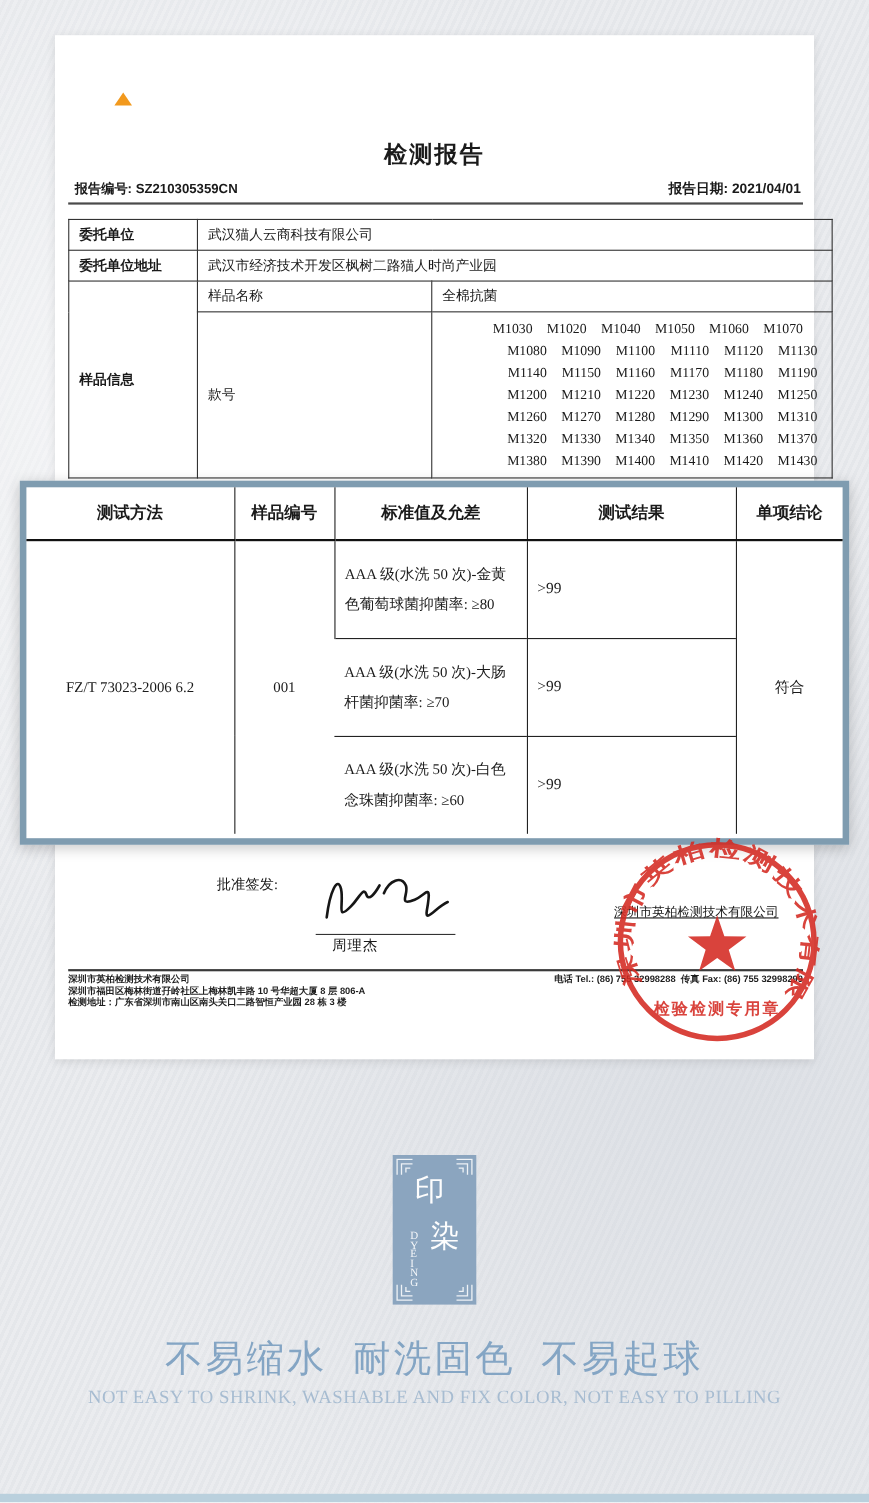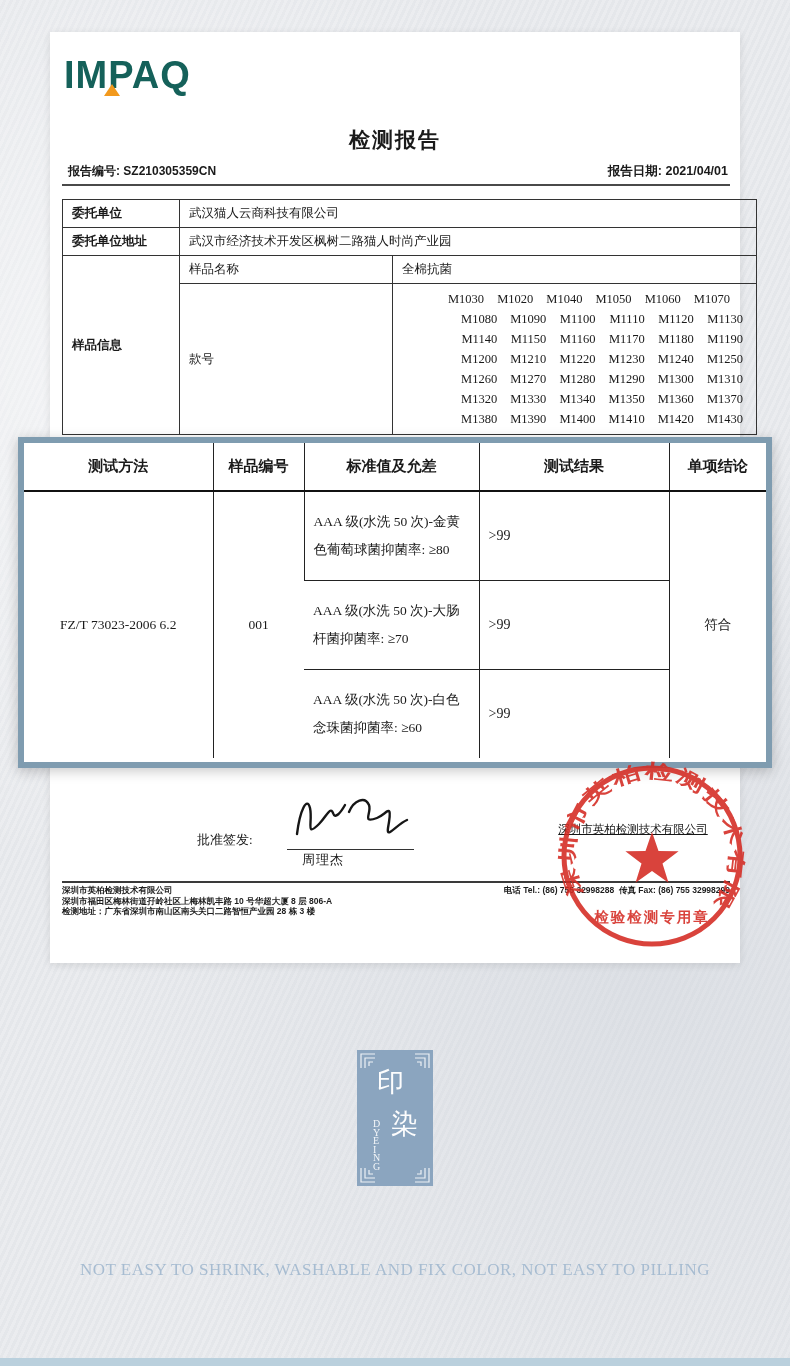--- a/index.html
+++ b/index.html
@@ -46,21 +46,21 @@
   table.res { width:742px; border-collapse:collapse; table-layout:fixed; }
   table.res th { font-family:"Liberation Sans", sans-serif; font-weight:bold; font-size:15px;
     height:48px; border-bottom:2.5px solid #111; text-align:center;margin-left:41px; }
   table.res th + th, table.res td + td { border-left:1px solid #222; }
   table.res td { font-size:13.5px; vertical-align:middle; height:89px; }
   table.res td.ctr { text-align:center; }
   table.res td.std { padding:4px 9px; line-height:28px; border-top:1px solid #222; }
   table.res td.rslt { padding:0 9px; font-size:14px; border-top:1px solid #222; }
   table.res tr.r1 td.std, table.res tr.r1 td.rslt { border-top:none; }
   
-  .approve { position:absolute; left:197px; top:831px; font-size:13px; }
+  .approve { position:absolute; left:197px; top:795px; font-size:13px; }
   .sign-svg { position:absolute; left:283px; top:782px; }
   .sign-line { position:absolute; left:287px; top:849px; width:127px; border-top:1.5px solid #333; }
   .sign-name { position:absolute; left:302px; top:851px; font-size:13px; letter-spacing:1px; }
   
   .stamp-company { position:absolute; left:540px; top:822px; width:186px; text-align:center;
     font-size:11.5px; text-decoration:underline; color:#161616; z-index:1; white-space:nowrap; }
   .stamp { position:absolute; left:552px; top:756px; z-index:2; opacity:.88; }
   
   .footer-rule { position:absolute; left:62px; top:881px; width:668px; height:2px; background:#3a3a3a; }
   .f-left { position:absolute; left:62px; top:885px; font-family:"Liberation Sans", sans-serif;
@@ -88,21 +88,20 @@
     font-size:17px; letter-spacing:.5px; color:#a7bcd1; }
   .bottom-strip { position:absolute; left:0; top:1358px; width:790px; height:8px; background:#bad0dd; }
 </style>
 </head>
 <body>
 
 <div class="page">
 
   <div class="paper"></div>
 
-  <div class="logo">IMPAQ</div>
   <div class="logo-tri"></div>
   <div class="title">检测报告</div>
   <div class="rpt-no">报告编号: SZ210305359CN</div>
   <div class="rpt-date">报告日期: 2021/04/01</div>
   <div class="head-rule"></div>
 
   <table class="info">
     <colgroup>
         <col style="width:117px">
         <col style="width:213px">
@@ -262,16 +261,17 @@
         <path d="M1,15 V1 H15 M5,15 V5 H15 M9,13 V9 H13" fill="none" stroke="rgba(255,255,255,.85)" stroke-width="1.2"></path>
       </svg>
     <svg class="orn br" viewBox="0 0 16 16">
         <path d="M1,15 V1 H15 M5,15 V5 H15 M9,13 V9 H13" fill="none" stroke="rgba(255,255,255,.85)" stroke-width="1.2"></path>
       </svg>
     <div class="c1">印</div>
     <div class="c2">染</div>
     <div class="en">DYEING</div>
   </div>
 
+  <div class="slogan-cn">不易缩水  耐洗固色  不易起球</div>
   <div class="slogan-en">NOT EASY TO SHRINK, WASHABLE AND FIX COLOR, NOT EASY TO PILLING</div>
 
   <div class="bottom-strip"></div>
 </div>
 
 </body></html>

